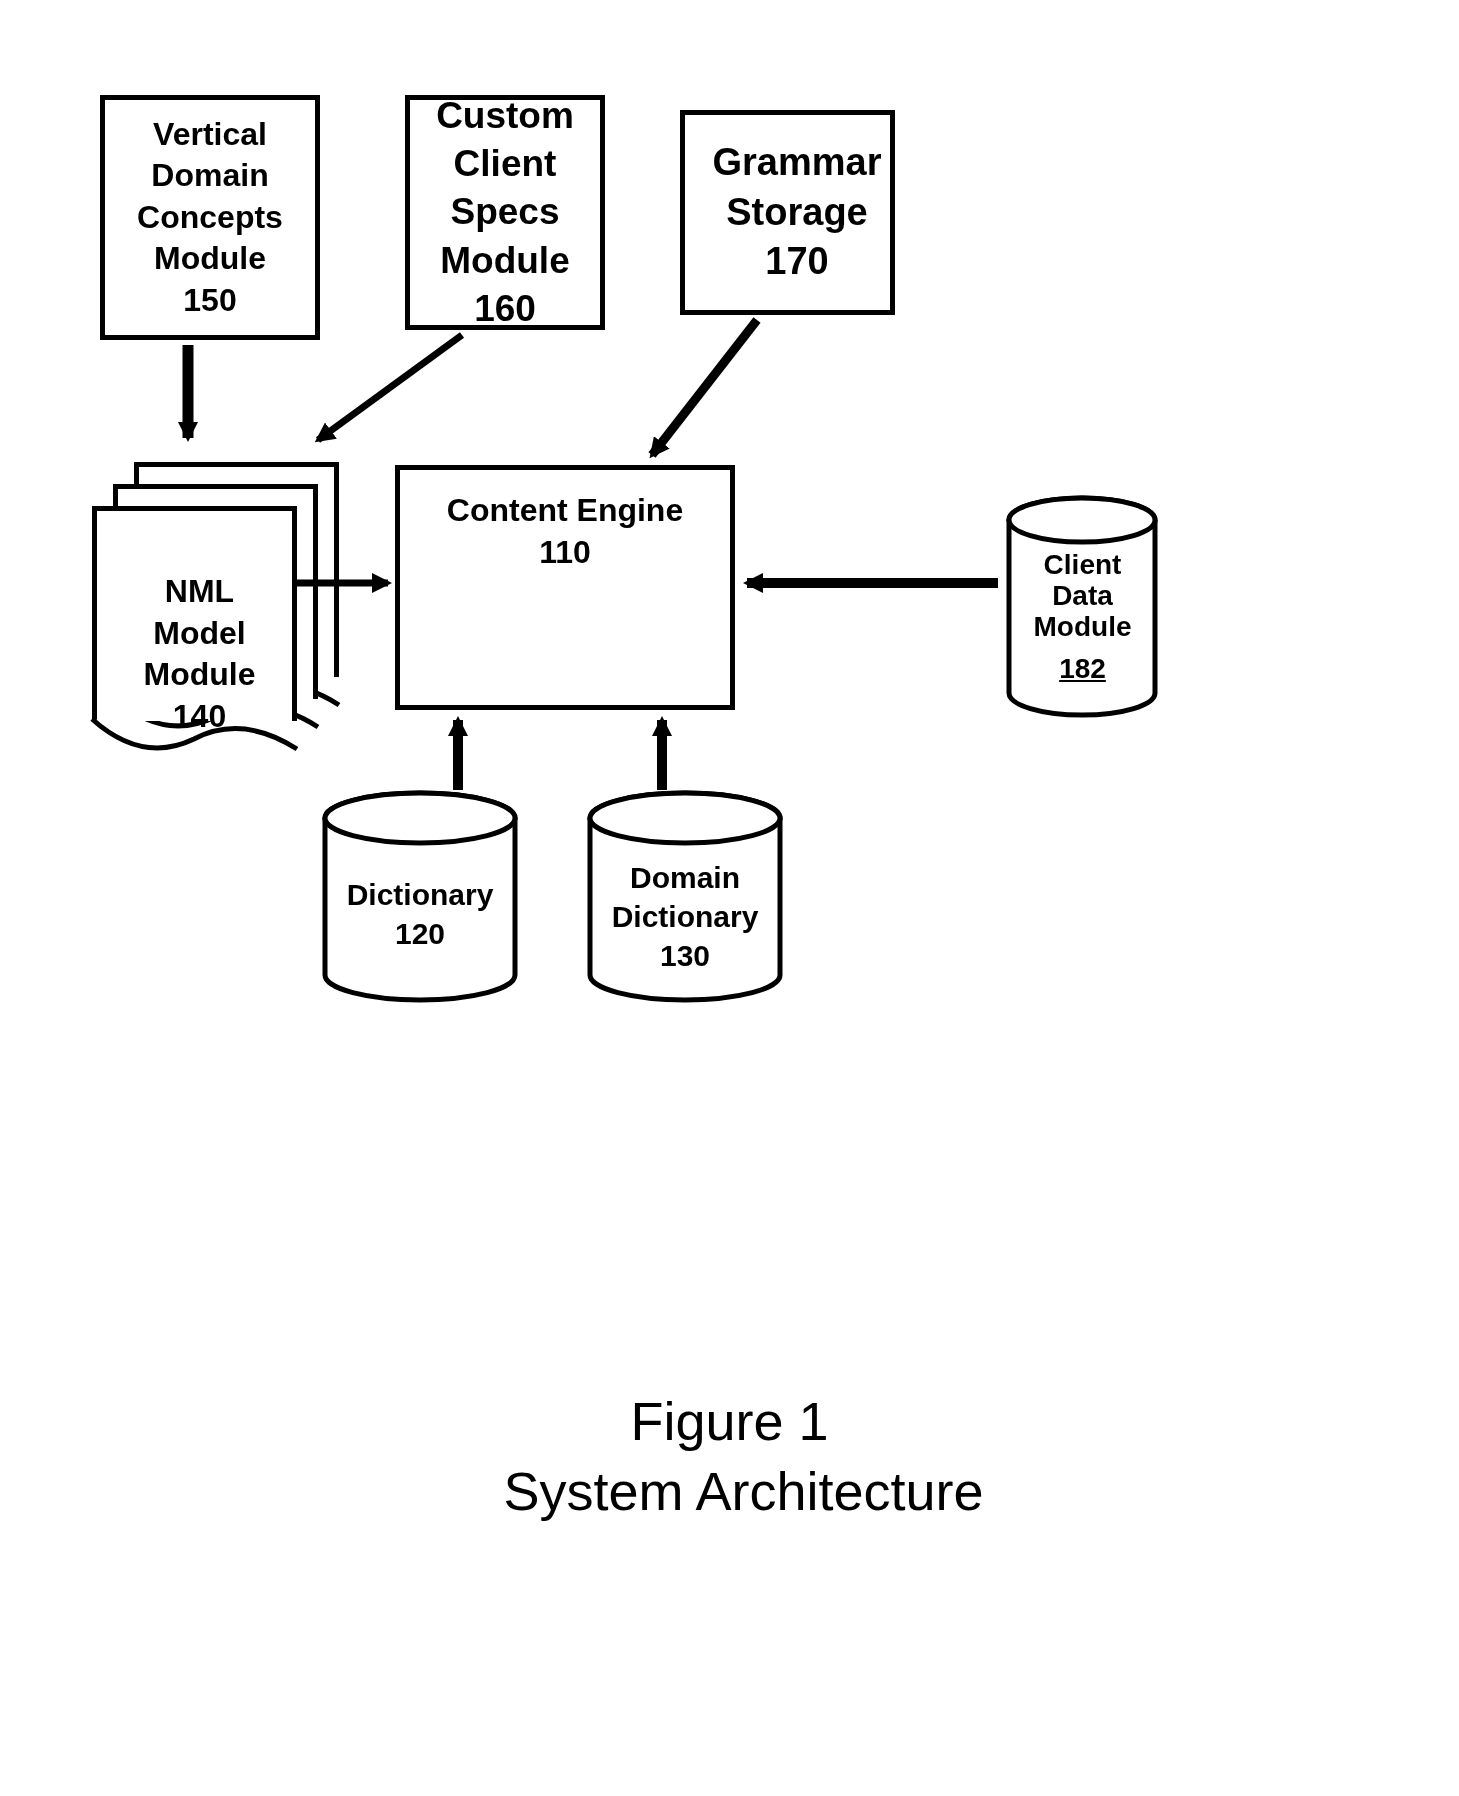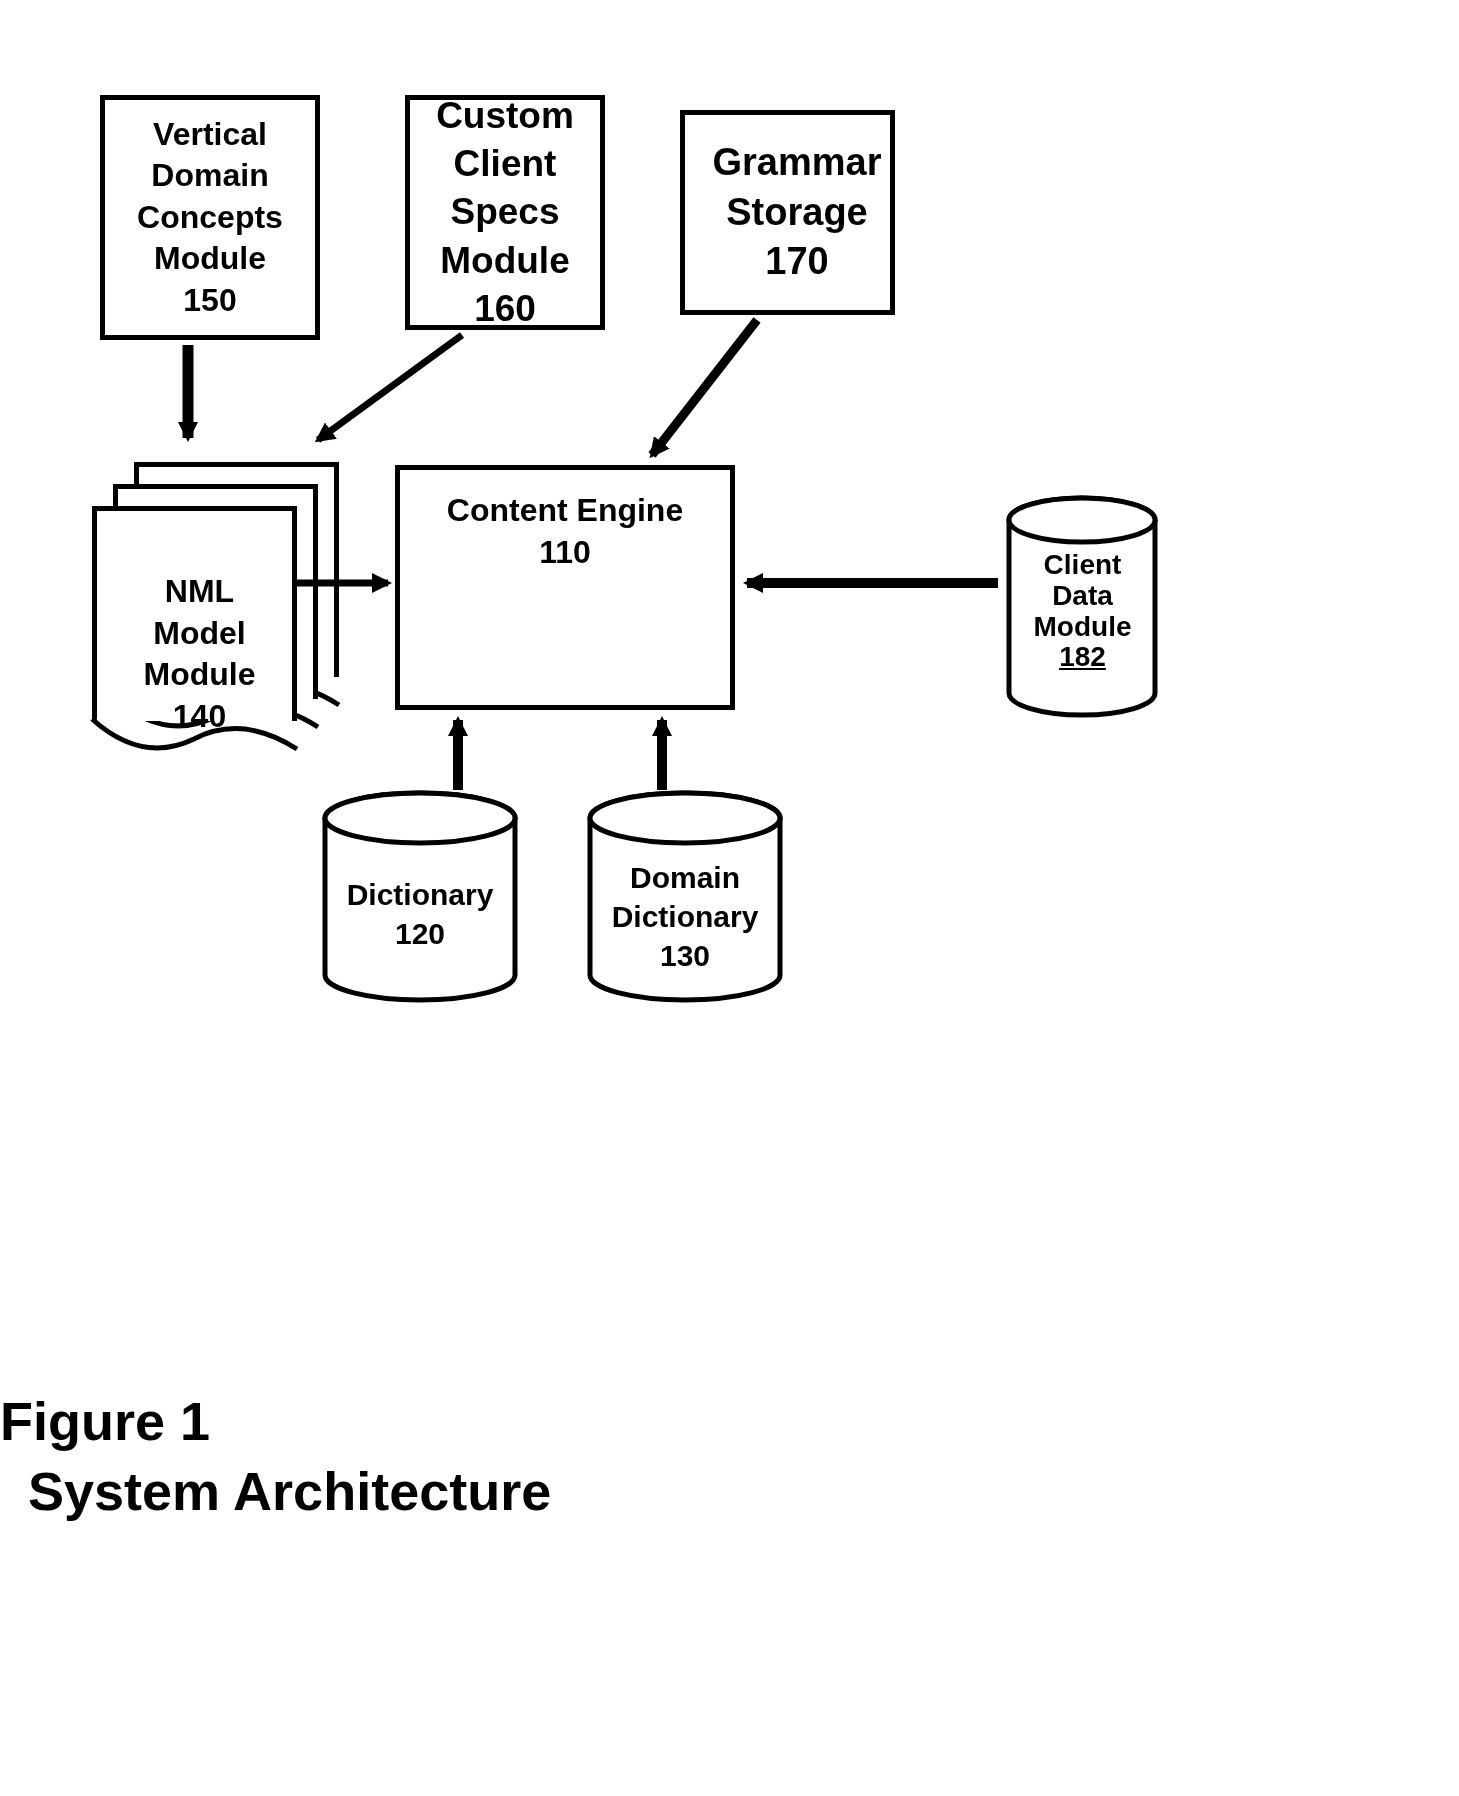--- a/index.html
+++ b/index.html
@@ -18,21 +18,21 @@
 .nml-page.p3 { left: 0px; top: 44px; width: 205px; height: 215px; border-bottom: none; }
 .nml-curve { position: absolute; width: 205px; height: 60px; overflow: visible; }
 .nml-text { position: absolute; left: 0px; top: 60px; width: 205px; text-align: center; font-weight: bold; font-size: 32px; line-height: 1.3; }
 
 .cyl { position: absolute; }
 .cyl-svg { position: absolute; left: 0; top: 0; }
 .cyl-text { position: absolute; left: 0; width: 100%; text-align: center; font-weight: bold; }
 
 .arrow { position: absolute; }
 
-.caption { position: absolute; left: 0; width: 1459px; font-size: 54px; font-weight: bold; }
+.caption { position: absolute; left: 0; width: 1459px; text-align: center; font-size: 54px; font-weight: normal; }
 .caption.line1 { top: 1390px; }
 .caption.line2 { top: 1460px; padding-left: 28px; }
 </style>
 </head>
 <body>
 
 <div class="canvas">
 
   <div class="box box-150">
     <div>Vertical</div>
@@ -111,21 +111,21 @@
   <div class="cyl" style="left:1005px; top:495px; width:155px; height:225px;">
     <svg class="cyl-svg" width="155" height="225">
       <ellipse cx="77" cy="25" rx="73" ry="22" fill="#fff" stroke="#000" stroke-width="5"></ellipse>
       <path d="M 4 25 L 4 198 A 73 22 0 0 0 150 198 L 150 25" fill="#fff" stroke="#000" stroke-width="5"></path>
       <ellipse cx="77" cy="25" rx="73" ry="22" fill="#fff" stroke="#000" stroke-width="5"></ellipse>
     </svg>
     <div class="cyl-text" style="top:55px; font-size:28px; line-height:1.1;">
       <div>Client</div>
       <div>Data</div>
       <div>Module</div>
-      <div style="text-decoration: underline; ">182</div>
+      <div style="text-decoration: underline; margin-top:12px;">182</div>
     </div>
   </div>
 
   <svg class="arrow" style="left:0; top:0;" width="1459" height="1100">
     <defs>
       <marker id="ah" markerWidth="20" markerHeight="20" refX="16" refY="10" orient="auto" markerUnits="userSpaceOnUse">
         <path d="M 0 0 L 20 10 L 0 20 Z" fill="#000"></path>
       </marker>
     </defs>
 

